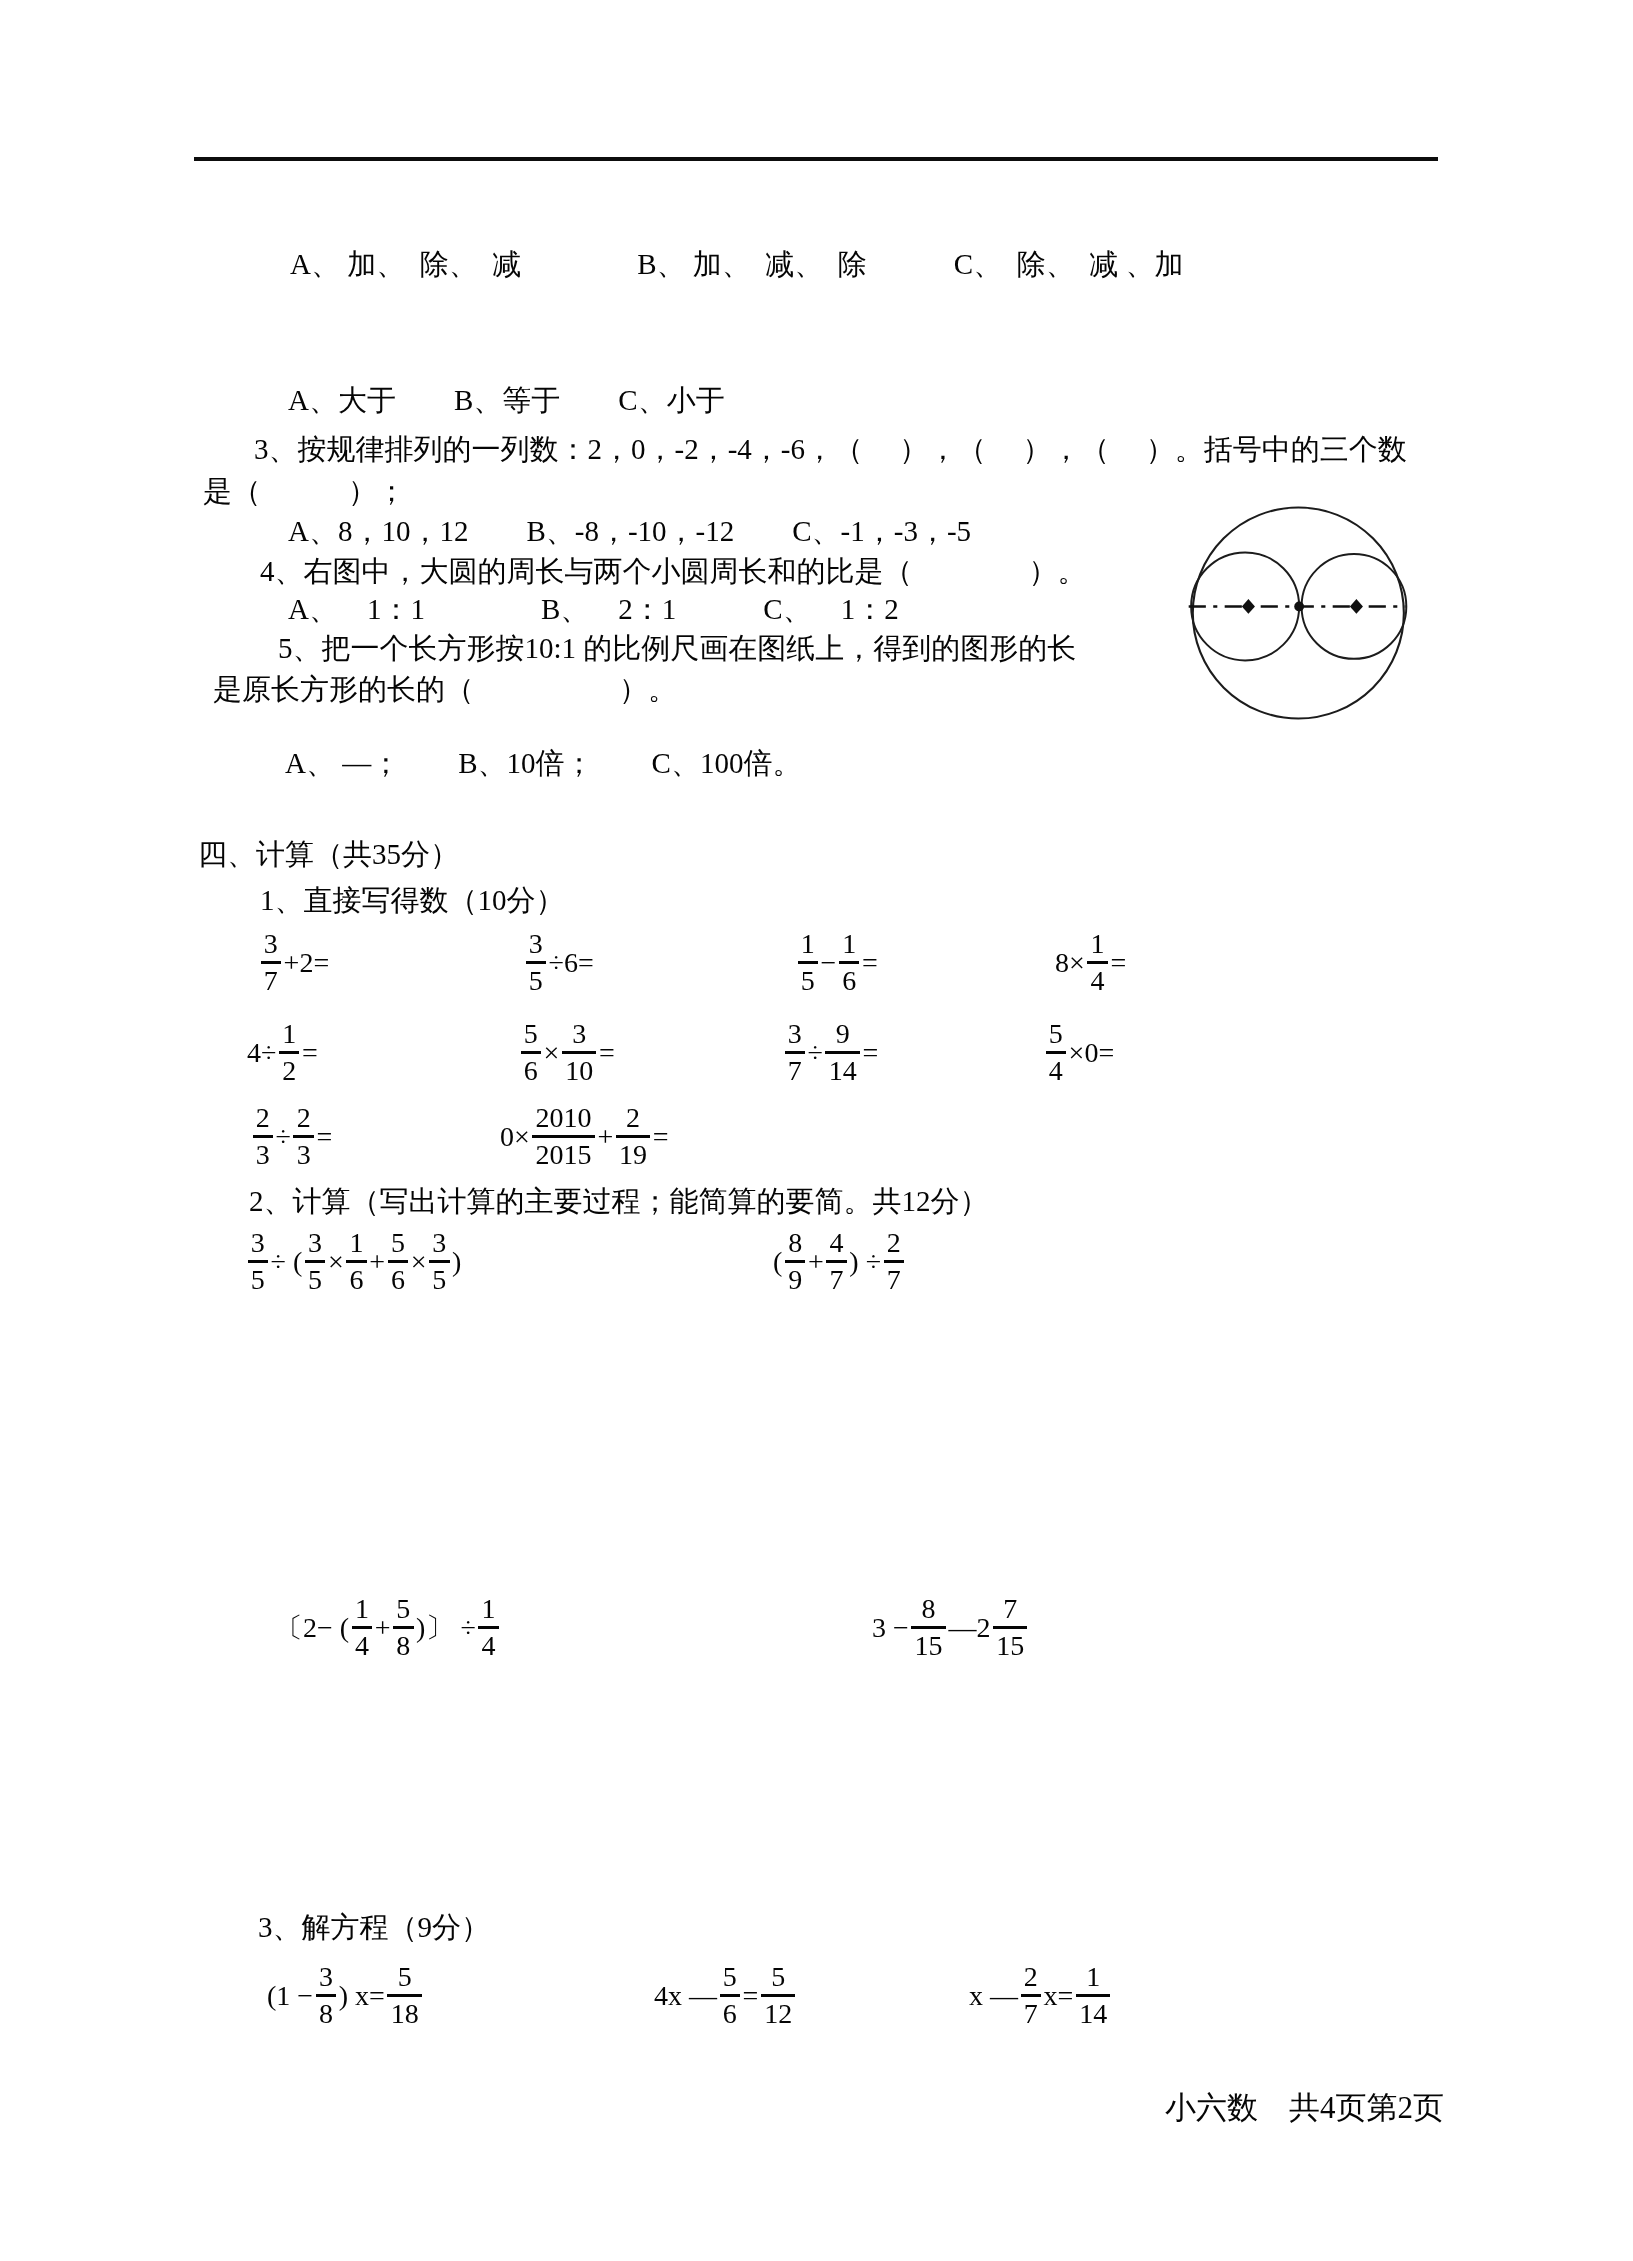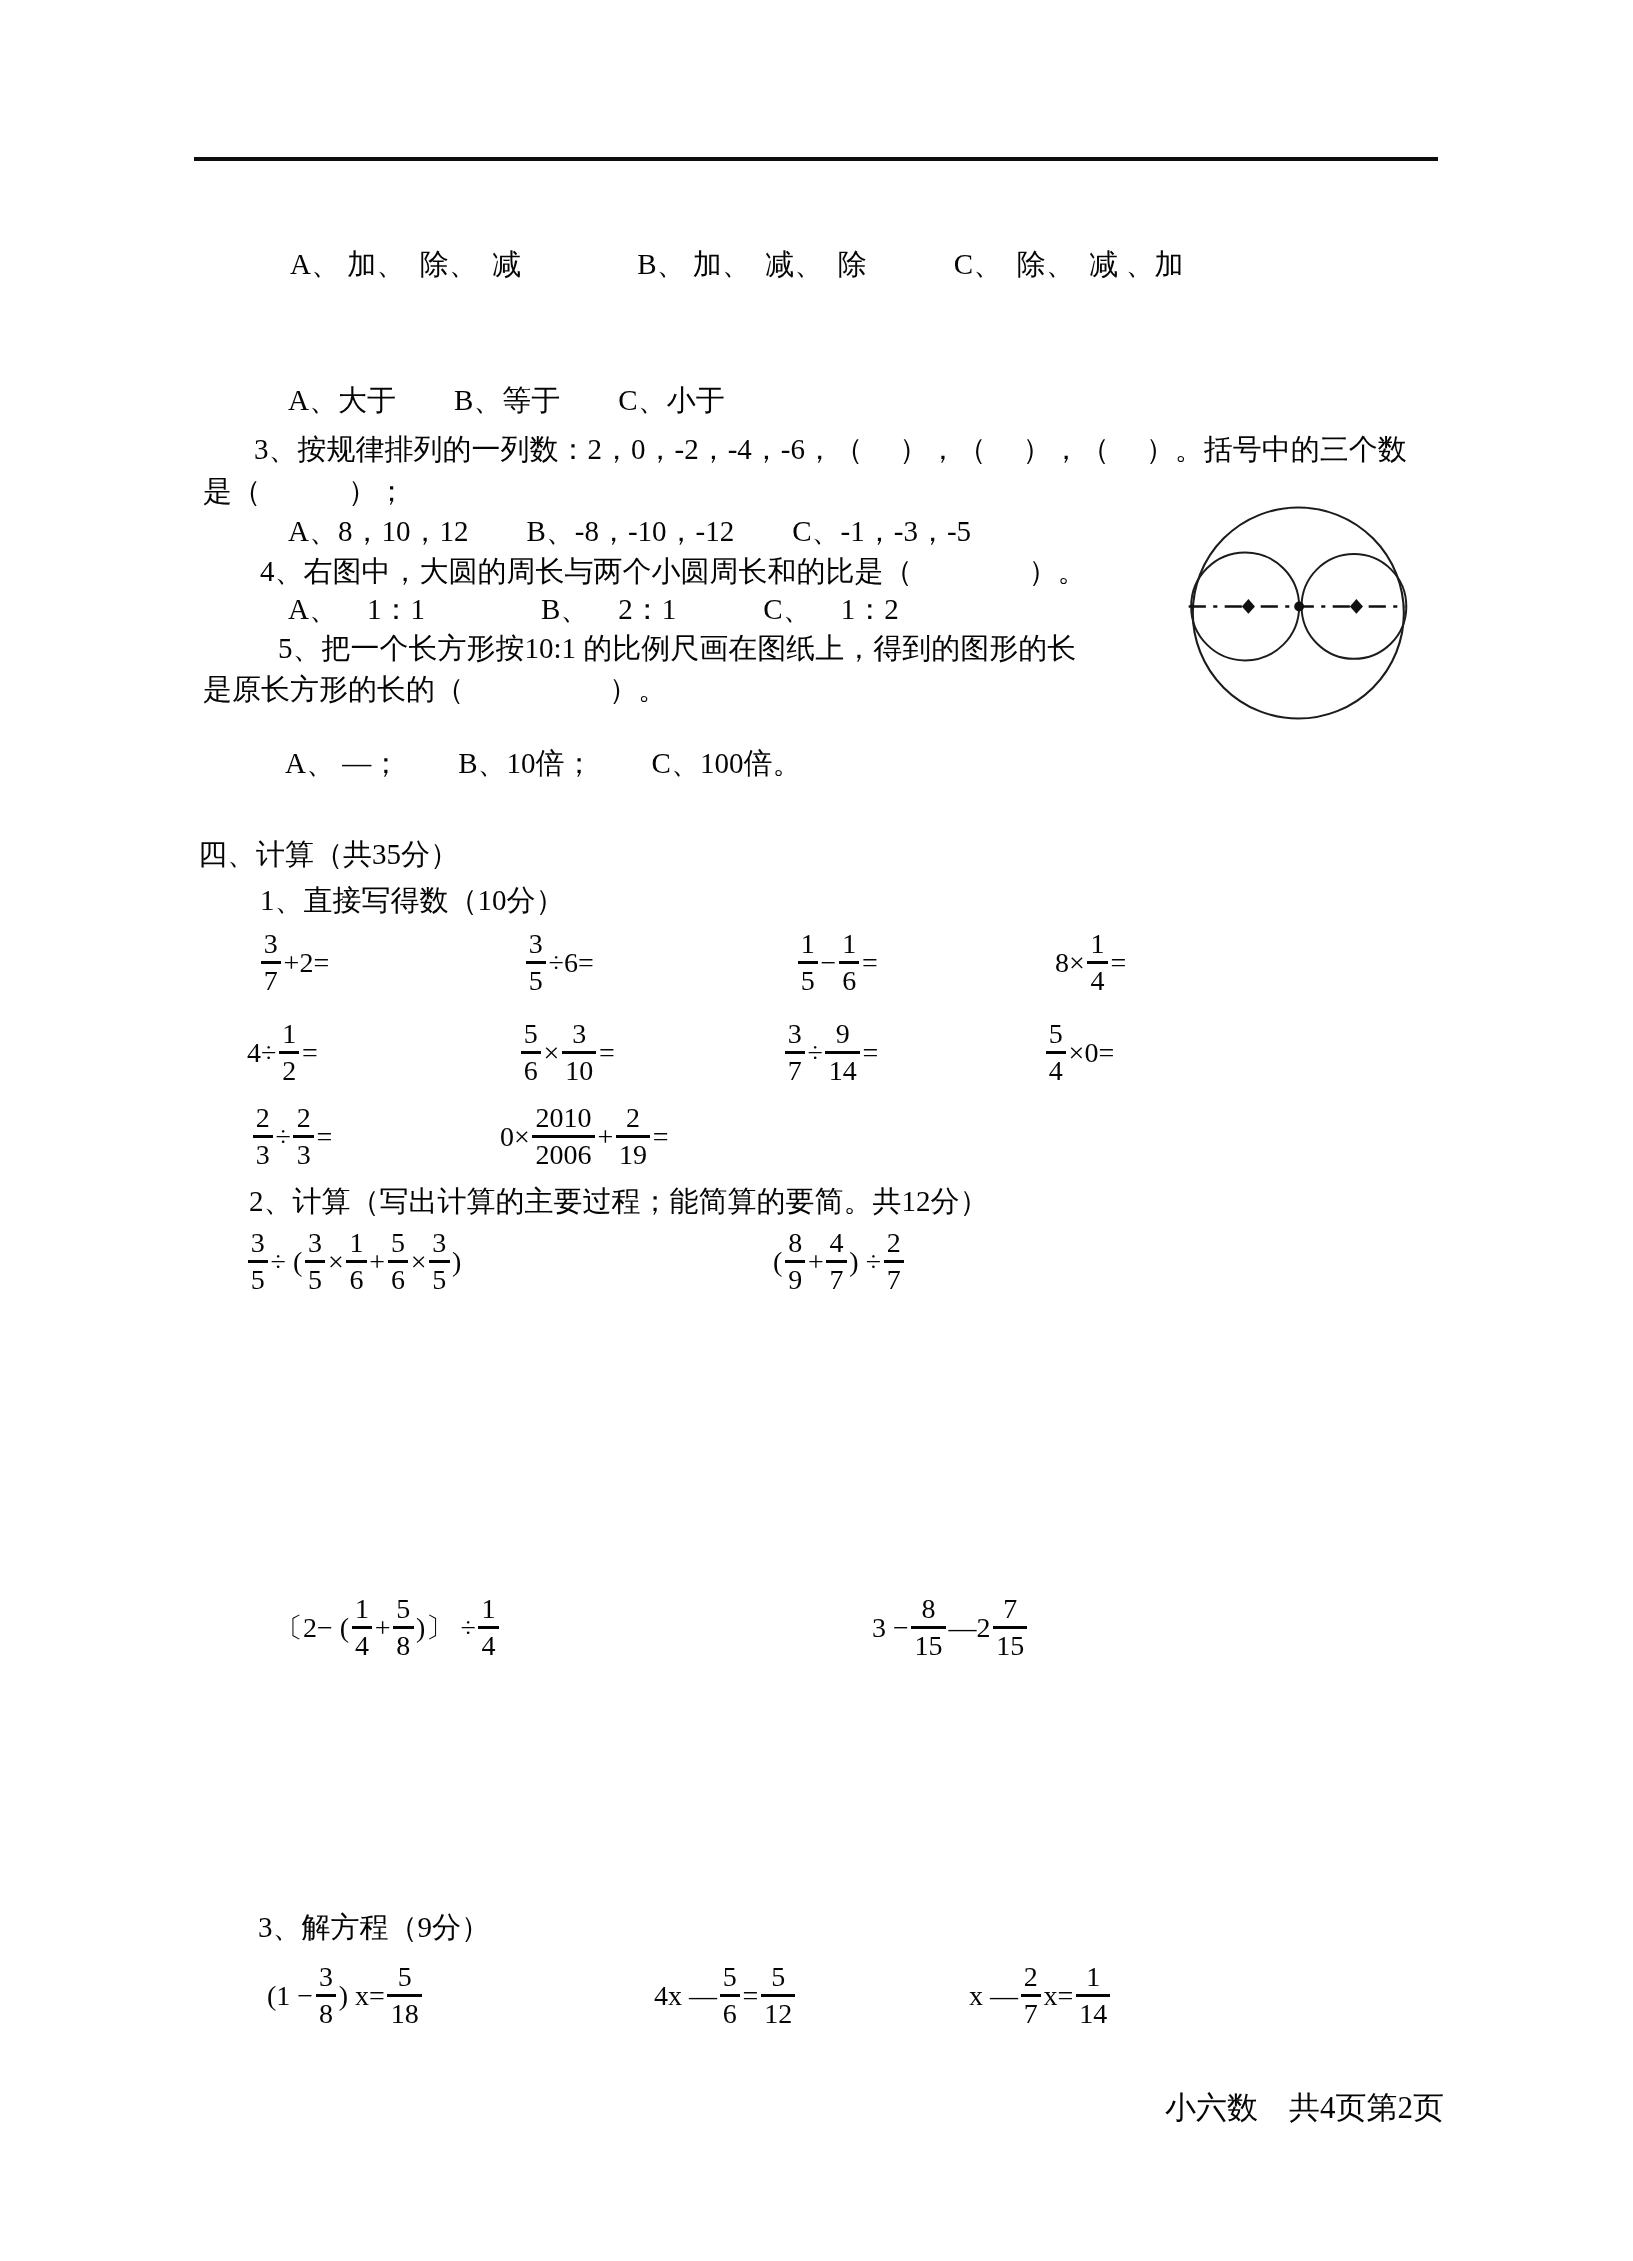--- a/index.html
+++ b/index.html
@@ -50,21 +50,21 @@
   <div class="line" style="left:288px;top:383px;">A、大于　　B、等于　　C、小于</div>
 
   <div class="line" style="left:254px;top:432px;">3、按规律排列的一列数：2，0，-2，-4，-6，（　 ），（　 ），（　 ）。括号中的三个数</div>
   <div class="line" style="left:203px;top:474px;">是（　　　）；</div>
   <div class="line" style="left:288px;top:514px;">A、8，10，12　　B、-8，-10，-12　　C、-1，-3，-5</div>
 
   <div class="line" style="left:260px;top:554px;">4、右图中，大圆的周长与两个小圆周长和的比是（　　　　）。</div>
   <div class="line" style="left:288px;top:592px;">A、　1：1　　　　B、　2：1　　　C、　1：2</div>
 
   <div class="line" style="left:260px;top:631px;margin-left:18px;">5、把一个长方形按10:1 的比例尺画在图纸上，得到的图形的长</div>
-  <div class="line" style="left:203px;top:672px;">是原长方形的长的（　　　　　）。</div>
+  <div class="line" style="left:213px;top:672px;">是原长方形的长的（　　　　　）。</div>
   <div class="line" style="left:285px;top:746px;">A、 —；　　B、10倍；　　C、100倍。</div>
 
   <svg style="left:1178px;top:496px;" width="239" height="234" viewBox="0 0 292 286">
     <circle cx="147" cy="143" r="129" fill="none" stroke="#1c1c1c" stroke-width="2.6"></circle>
     <circle cx="82" cy="135" r="66" fill="none" stroke="#1c1c1c" stroke-width="2.4"></circle>
     <circle cx="215" cy="135" r="64" fill="none" stroke="#1c1c1c" stroke-width="2.4"></circle>
     <line x1="13" y1="135" x2="278" y2="135" stroke="#111" stroke-width="3.2" stroke-dasharray="21 9 5 9"></line>
     <polygon points="86,126 94,135 86,144 78,135" fill="#111"></polygon>
     <circle cx="148" cy="135" r="6" fill="#111"></circle>
     <polygon points="218,126 226,135 218,144 210,135" fill="#111"></polygon>
@@ -77,21 +77,21 @@
   <div class="expr" style="left:523px;top:920px;"><span class="frac"><span class="fnum">3</span><span class="fbar"></span><span class="fden">5</span></span><span class="tok">÷6=</span></div>
   <div class="expr" style="left:795px;top:920px;"><span class="frac"><span class="fnum">1</span><span class="fbar"></span><span class="fden">5</span></span><span class="tok">−</span><span class="frac"><span class="fnum">1</span><span class="fbar"></span><span class="fden">6</span></span><span class="tok">=</span></div>
   <div class="expr" style="left:1055px;top:920px;"><span class="tok">8×</span><span class="frac"><span class="fnum">1</span><span class="fbar"></span><span class="fden">4</span></span><span class="tok">=</span></div>
 
   <div class="expr" style="left:247px;top:1010px;"><span class="tok">4÷</span><span class="frac"><span class="fnum">1</span><span class="fbar"></span><span class="fden">2</span></span><span class="tok">=</span></div>
   <div class="expr" style="left:518px;top:1010px;"><span class="frac"><span class="fnum">5</span><span class="fbar"></span><span class="fden">6</span></span><span class="tok">×</span><span class="frac"><span class="fnum">3</span><span class="fbar"></span><span class="fden">10</span></span><span class="tok">=</span></div>
   <div class="expr" style="left:782px;top:1010px;"><span class="frac"><span class="fnum">3</span><span class="fbar"></span><span class="fden">7</span></span><span class="tok">÷</span><span class="frac"><span class="fnum">9</span><span class="fbar"></span><span class="fden">14</span></span><span class="tok">=</span></div>
   <div class="expr" style="left:1043px;top:1010px;"><span class="frac"><span class="fnum">5</span><span class="fbar"></span><span class="fden">4</span></span><span class="tok">×0=</span></div>
 
   <div class="expr" style="left:250px;top:1094px;"><span class="frac"><span class="fnum">2</span><span class="fbar"></span><span class="fden">3</span></span><span class="tok">÷</span><span class="frac"><span class="fnum">2</span><span class="fbar"></span><span class="fden">3</span></span><span class="tok">=</span></div>
-  <div class="expr" style="left:500px;top:1094px;"><span class="tok">0×</span><span class="frac"><span class="fnum">2010</span><span class="fbar"></span><span class="fden">2006</span></span><span class="tok">+</span><span class="frac"><span class="fnum">2</span><span class="fbar"></span><span class="fden">19</span></span><span class="tok">=</span></div>
+  <div class="expr" style="left:500px;top:1094px;"><span class="tok">0×</span><span class="frac"><span class="fnum">2010</span><span class="fbar"></span><span class="fden">2015</span></span><span class="tok">+</span><span class="frac"><span class="fnum">2</span><span class="fbar"></span><span class="fden">19</span></span><span class="tok">=</span></div>
 
   <div class="line" style="left:249px;top:1184px;text-align:right;">2、计算（写出计算的主要过程；能简算的要简。共12分）</div>
   <div class="expr" style="left:245px;top:1219px;"><span class="frac"><span class="fnum">3</span><span class="fbar"></span><span class="fden">5</span></span><span class="tok">÷ (</span><span class="frac"><span class="fnum">3</span><span class="fbar"></span><span class="fden">5</span></span><span class="tok">×</span><span class="frac"><span class="fnum">1</span><span class="fbar"></span><span class="fden">6</span></span><span class="tok">+</span><span class="frac"><span class="fnum">5</span><span class="fbar"></span><span class="fden">6</span></span><span class="tok">×</span><span class="frac"><span class="fnum">3</span><span class="fbar"></span><span class="fden">5</span></span><span class="tok">)</span></div>
   <div class="expr" style="left:773px;top:1219px;"><span class="tok">(</span><span class="frac"><span class="fnum">8</span><span class="fbar"></span><span class="fden">9</span></span><span class="tok">+</span><span class="frac"><span class="fnum">4</span><span class="fbar"></span><span class="fden">7</span></span><span class="tok">) ÷</span><span class="frac"><span class="fnum">2</span><span class="fbar"></span><span class="fden">7</span></span></div>
   <div class="expr" style="left:275px;top:1585px;"><span class="tok">〔2− (</span><span class="frac"><span class="fnum">1</span><span class="fbar"></span><span class="fden">4</span></span><span class="tok">+</span><span class="frac"><span class="fnum">5</span><span class="fbar"></span><span class="fden">8</span></span><span class="tok">)〕 ÷</span><span class="frac"><span class="fnum">1</span><span class="fbar"></span><span class="fden">4</span></span></div>
   <div class="expr" style="left:872px;top:1585px;"><span class="tok">3 −</span><span class="frac"><span class="fnum">8</span><span class="fbar"></span><span class="fden">15</span></span><span class="tok">—2</span><span class="frac"><span class="fnum">7</span><span class="fbar"></span><span class="fden">15</span></span></div>
 
   <div class="line" style="left:258px;top:1910px;">3、解方程（9分）</div>
   <div class="expr" style="left:267px;top:1953px;"><span class="tok">(1 −</span><span class="frac"><span class="fnum">3</span><span class="fbar"></span><span class="fden">8</span></span><span class="tok">) x=</span><span class="frac"><span class="fnum">5</span><span class="fbar"></span><span class="fden">18</span></span></div>
   <div class="expr" style="left:654px;top:1953px;text-align:right;"><span class="tok">4x —</span><span class="frac"><span class="fnum">5</span><span class="fbar"></span><span class="fden">6</span></span><span class="tok">=</span><span class="frac"><span class="fnum">5</span><span class="fbar"></span><span class="fden">12</span></span></div>

